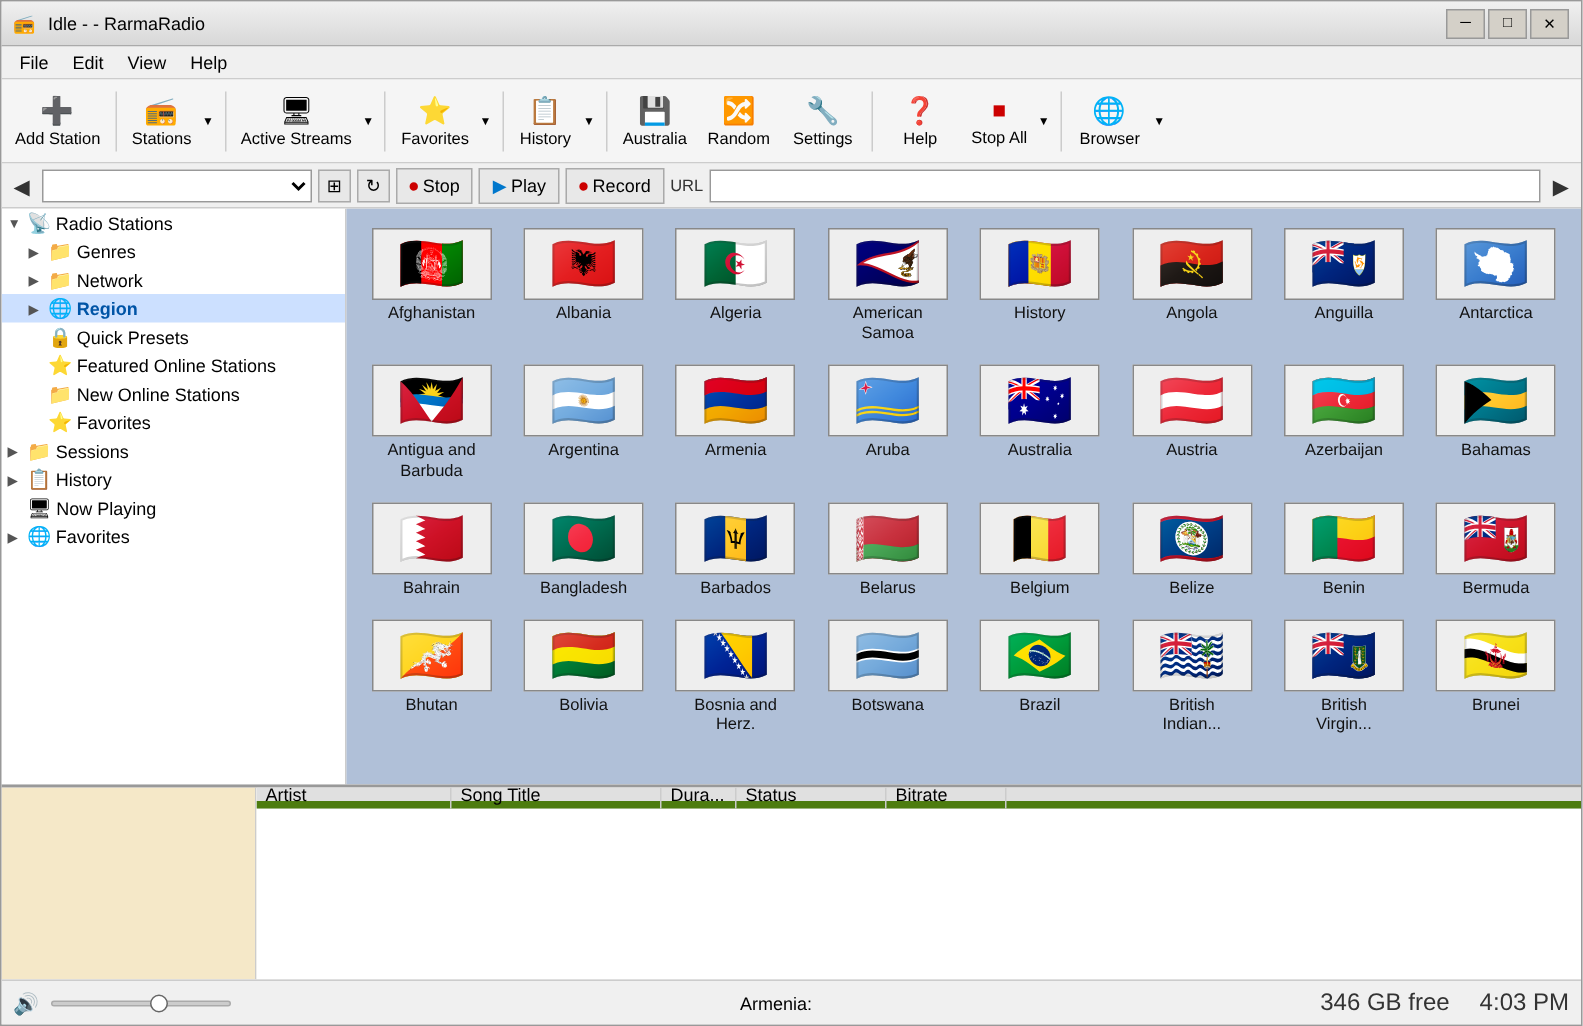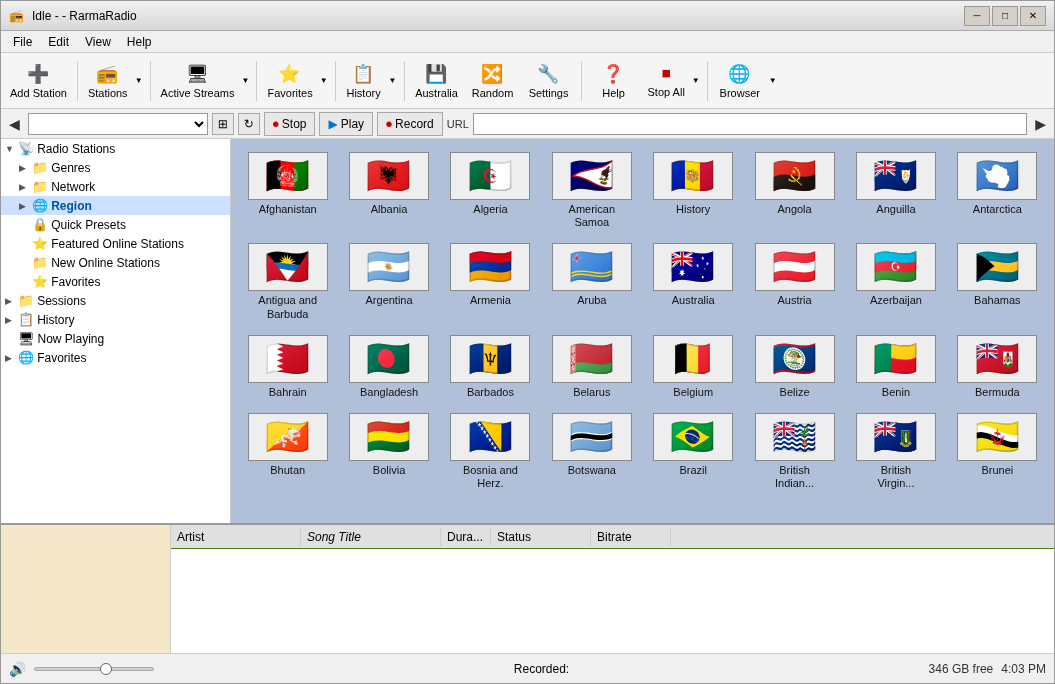--- a/index.html
+++ b/index.html
@@ -224,22 +224,22 @@
       border-right: 1px solid #ccc;
     }
     .bottom-table {
       flex: 1;
       background: white;
       overflow-y: auto;
     }
     .table-header {
       display: flex;
       background: #e0e0e0;
-      border-bottom: 1px solid #4d7c0f;
-      height: 24px;
+      border-bottom: 5px solid #4d7c0f;
+      height: 14px;
       align-items: center;
     }
     .table-col {
       padding: 2px 6px;
       font-size: 12px;
       font-weight: normal;
       border-right: 1px solid #ccc;
       cursor: pointer;
       white-space: nowrap;
       overflow: hidden;
@@ -268,21 +268,21 @@
     .volume-thumb {
       position: absolute;
       width: 12px; height: 12px;
       background: white;
       border: 1px solid #666;
       border-radius: 50%;
       top: -5px;
       left: 55%;
     }
     .status-played { flex: 1; text-align: center; font-size: 12px; line-height: 1.5; }
-    .status-right { display: flex; gap: 8px; font-size: 12px; color: #333; }
+    .status-right { display: flex; gap: 20px; font-size: 16px; color: #333; }
   </style>
 </head>
 <body>
 
 <div class="titlebar">
   <div class="titlebar-left">
     <span>📻</span>
     <span>Idle -      - RarmaRadio</span>
   </div>
   <div class="titlebar-controls">
@@ -655,36 +655,36 @@
       </div>
   </div>
 </div>
 
 <div class="bottom">
   <div class="bottom-main">
     <div class="bottom-left"></div>
     <div class="bottom-table">
       <div class="table-header">
         <div class="table-col" style="width:130px;">Artist</div>
-        <div class="table-col" style="width:140px;font-style:italic;">Song Title</div>
+        <div class="table-col" style="width:140px;">Song Title</div>
         <div class="table-col" style="width:50px;">Dura...</div>
         <div class="table-col" style="width:100px;">Status</div>
         <div class="table-col" style="width:80px;">Bitrate</div>
       </div>
     </div>
   </div>
 
   <div class="statusbar">
     <span class="volume-icon">🔊</span>
     <div class="volume-slider">
       <div class="volume-thumb"></div>
     </div>
     <div class="status-played">
       <div>
-        <span>Recorded:</span>
+        <span>Armenia:</span>
         <span></span>
       </div>
     </div>
     <div class="status-right">
       <span>346 GB free</span>
       <span>4:03 PM</span>
     </div>
   </div>
 </div>
 

